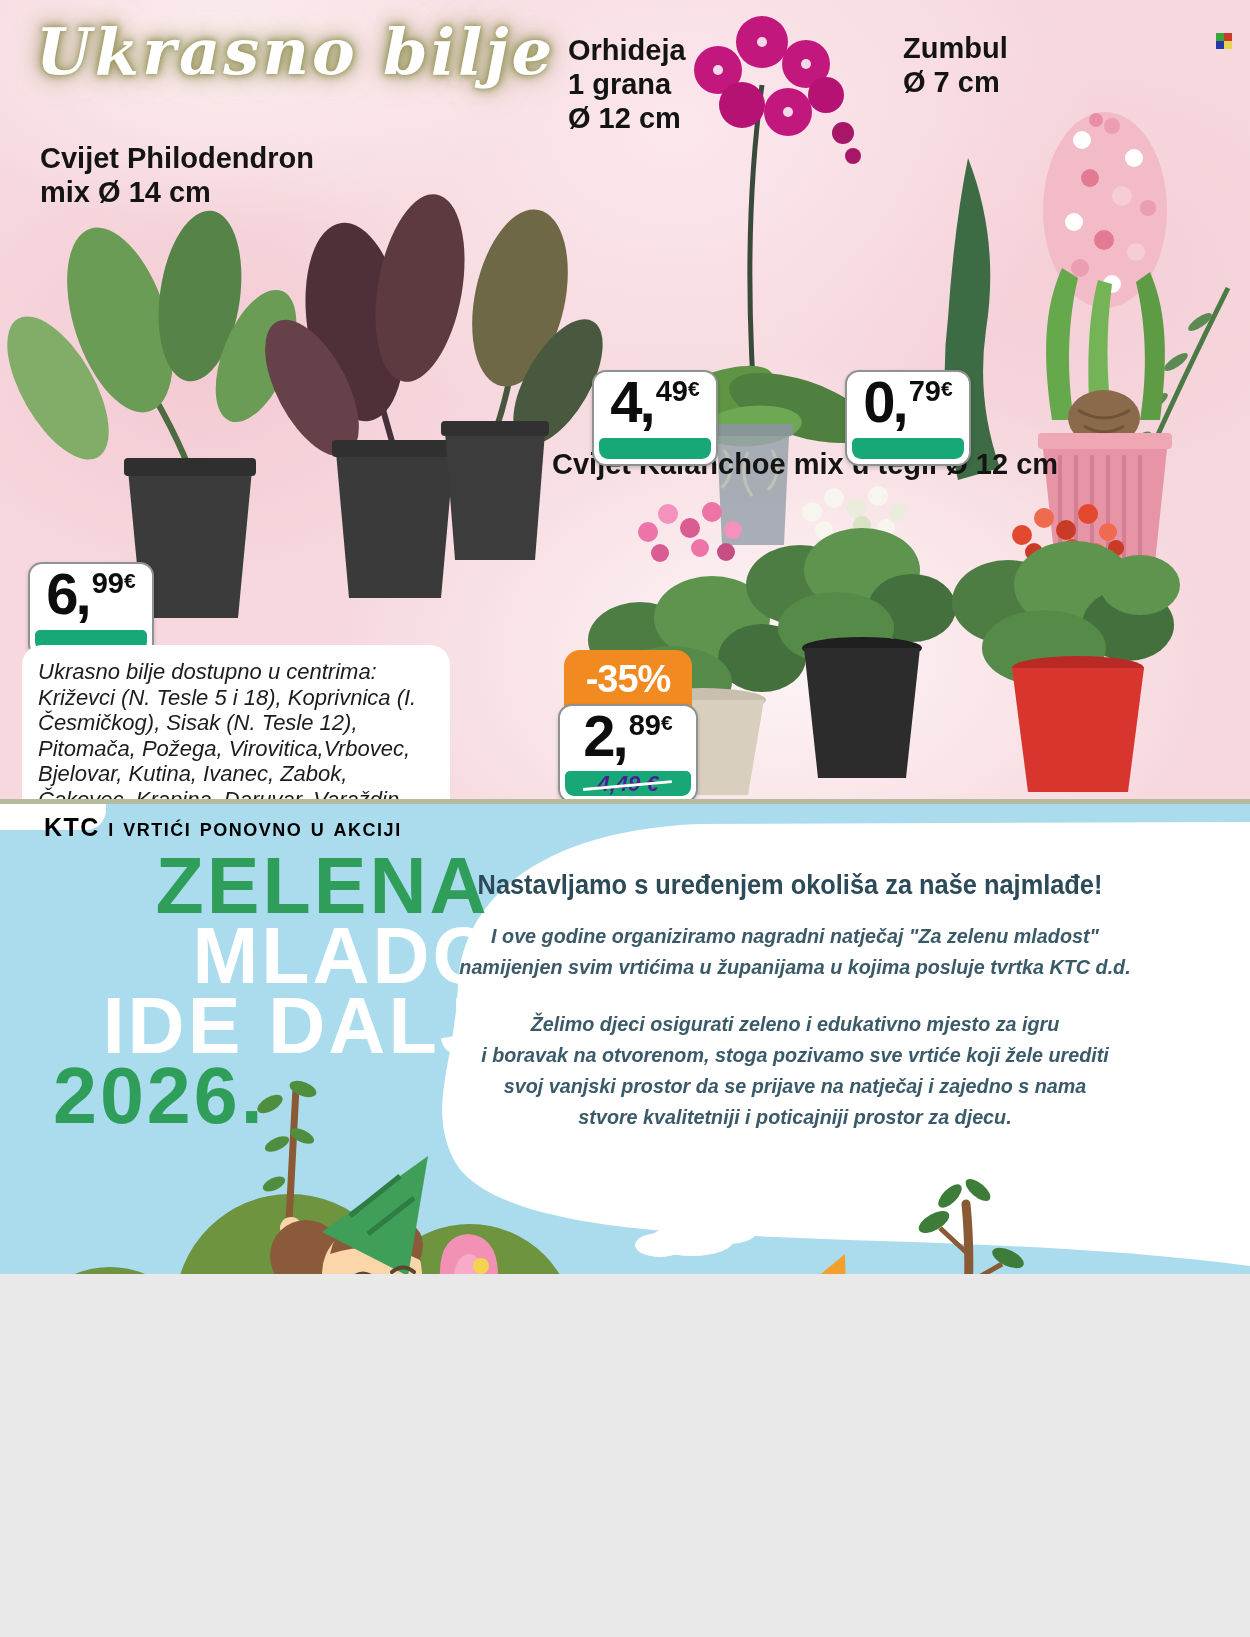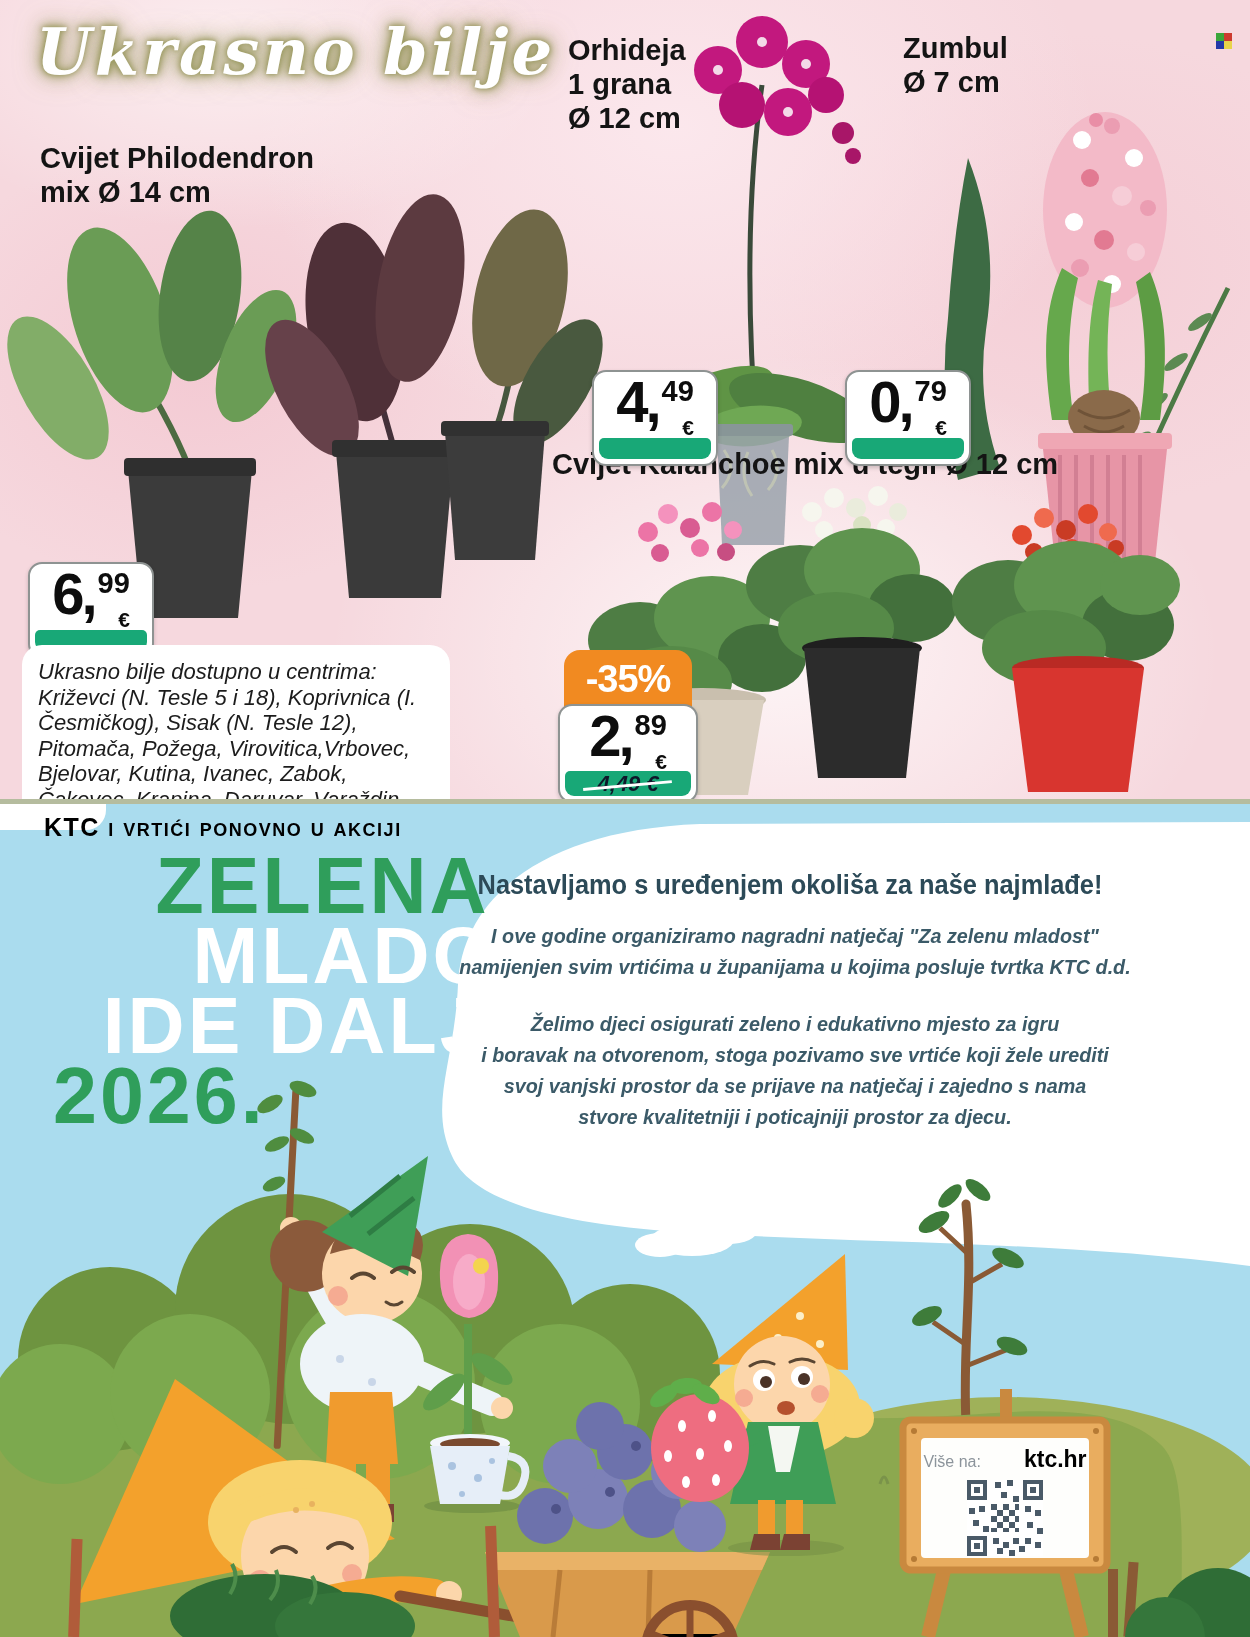--- a/index.html
+++ b/index.html
@@ -1,16 +1,16 @@
 <!DOCTYPE html>
 <html><head>
 <meta charset="utf-8">
 <style>
   html,body{margin:0;padding:0;background:#e9e9e9;}
-  .page{position:relative;width:1250px;height:1637px;overflow:hidden;
+  .page{position:relative;width:1250px;height:1274px;overflow:hidden;
         font-family:"Liberation Sans",sans-serif;background:#f6d8de;}
 
   
   .pink-section{position:absolute;left:0;top:0;width:1250px;height:799px;
     background:
       radial-gradient(ellipse 480px 260px at 18% 6%, rgba(255,250,250,.65), transparent 70%),
       radial-gradient(ellipse 560px 420px at 54% 16%, rgba(252,233,238,.9), transparent 75%),
       radial-gradient(ellipse 430px 320px at 16% 46%, rgba(241,188,200,.5), transparent 70%),
       radial-gradient(ellipse 450px 330px at 86% 34%, rgba(243,198,208,.5), transparent 72%),
       radial-gradient(ellipse 620px 420px at 62% 82%, rgba(255,252,252,.8), transparent 72%),
@@ -24,37 +24,37 @@
   .label-philodendron{left:40px;top:142px;}
   .label-orchid{left:568px;top:34px;}
   .label-zumbul{left:903px;top:32px;}
   .label-kalanchoe{left:552px;top:448px;}
 
   
   .price-badge{position:absolute;width:126px;background:#ffffff;border:2px solid #8e9392;
     border-radius:14px;box-shadow:0 2px 4px rgba(0,0,0,.18);padding:4px 5px 5px 5px;box-sizing:border-box;}
   .pb-row{display:flex;justify-content:center;align-items:flex-start;height:58px;color:#0d0d0d;}
   .pb-whole{font-size:58px;font-weight:bold;line-height:52px;letter-spacing:-3px;}
-  .pb-col{display:flex;flex-direction:column;align-items:flex-end;margin-left:3px;padding-top:2px;gap:13px;}
+  .pb-col{display:flex;flex-direction:row;align-items:flex-start;margin-left:3px;padding-top:2px;}
   .pb-cents{font-size:29px;font-weight:bold;line-height:26px;}
   .pb-cur{font-size:21px;font-weight:bold;line-height:22px;}
   .pb-bar{height:21px;background:#18a877;border-radius:5px 5px 9px 9px;margin-top:4px;}
   .badge-philodendron{left:28px;top:562px;}
   .badge-orchid{left:592px;top:370px;}
   .badge-zumbul{left:845px;top:370px;}
 
   
   .disc-group{position:absolute;left:558px;top:650px;width:140px;}
   .disc-tab{width:128px;height:58px;margin:0 auto;background:#f18a21;border-radius:16px 16px 0 0;
     display:flex;align-items:center;justify-content:center;
     color:#ffffff;font-weight:bold;font-size:38px;letter-spacing:-1px;}
   .pb-discounted{position:relative;left:0;top:-4px;width:140px;}
   .pb-oldbar{height:25px;background:#18a877;border-radius:5px 5px 9px 9px;margin-top:3px;
     display:flex;align-items:center;justify-content:center;}
-  .pb-old{position:relative;color:#0f172a;font-style:italic;font-weight:bold;font-size:22px;}
+  .pb-old{position:relative;color:#4c1d95;font-style:italic;font-weight:bold;font-size:22px;}
   .pb-old::after{content:"";position:absolute;left:-14px;right:-14px;top:52%;
     border-top:3px solid #ffffff;transform:rotate(-5deg);}
 
   .availability-box{position:absolute;left:22px;top:645px;width:428px;height:154px;
     background:#ffffff;border-radius:20px 20px 0 0;padding:14px 16px;box-sizing:border-box;}
   .availability-text{font-style:italic;font-size:22px;line-height:25.5px;color:#1c1c1c;}
 
   .print-marker{position:absolute;left:1216px;top:33px;width:16px;height:16px;
     display:grid;grid-template-columns:8px 8px;grid-template-rows:8px 8px;}
   .pm-g{background:#3aa63a}.pm-r{background:#cc3a2e}.pm-b{background:#2438a8}.pm-y{background:#e8d44a}

